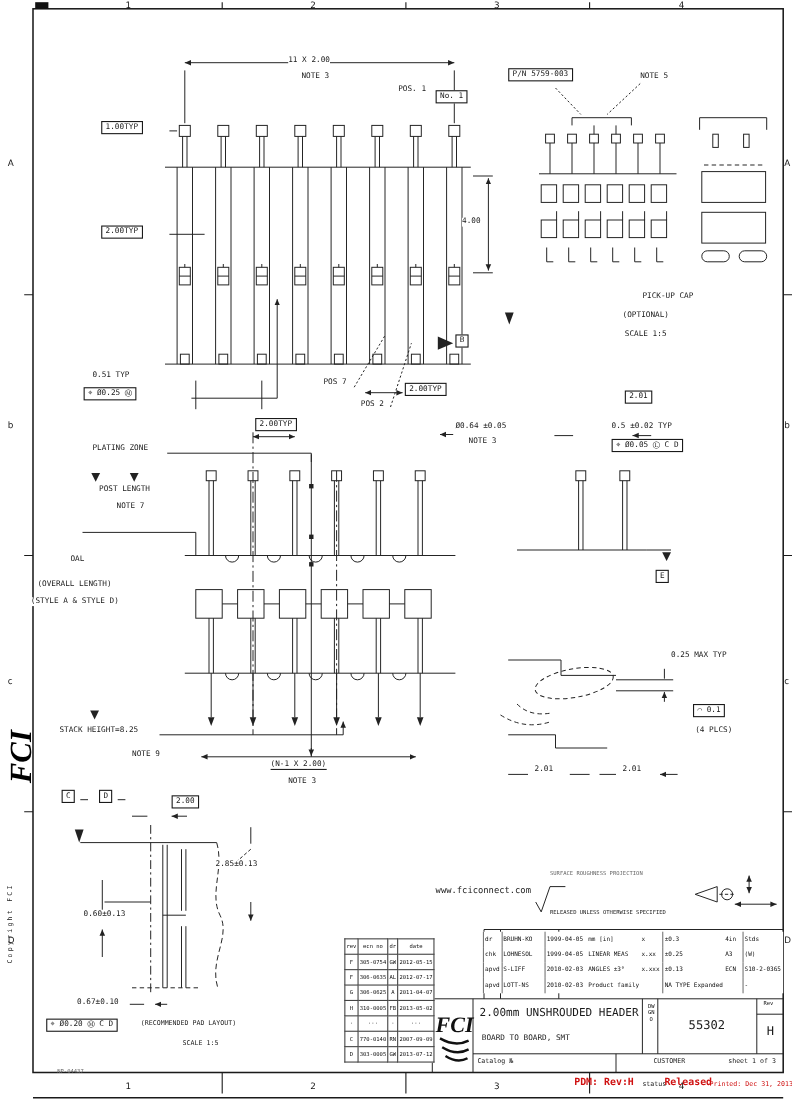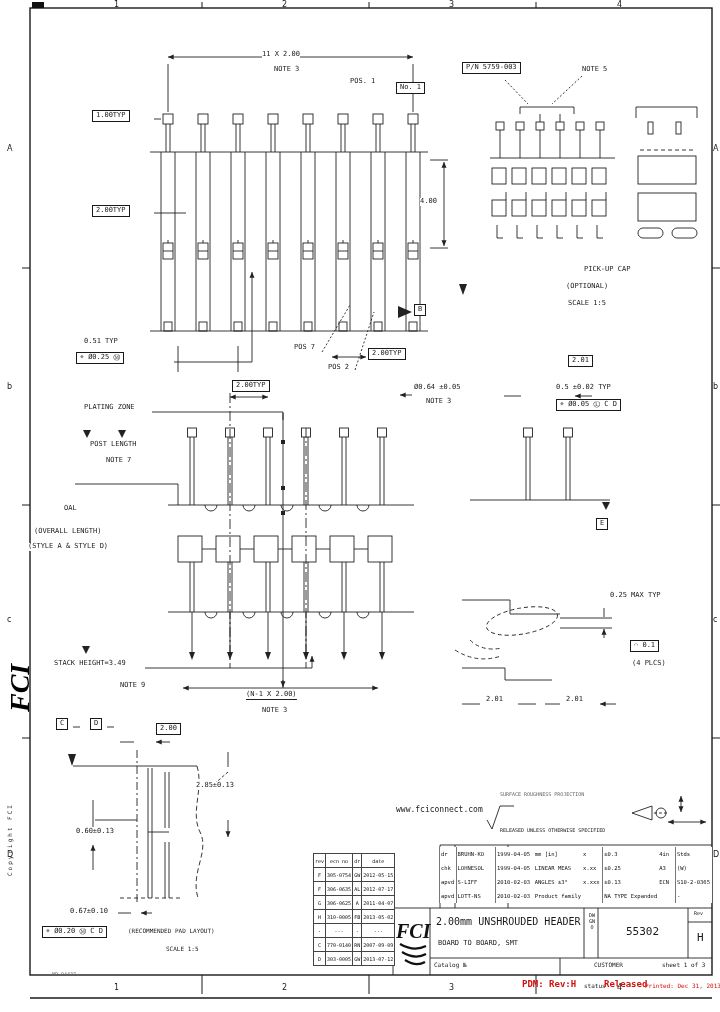--- a/index.html
+++ b/index.html
@@ -233,41 +233,41 @@
 <span class="lb zone" style="left:713px;top:615px">c</span>
 <span class="lb zone" style="left:713px;top:850px">D</span>
 
 <span class="lb" style="left:262px;top:51px">11 X 2.00</span>
 <span class="lb" style="left:274px;top:66px">NOTE 3</span>
 <span class="lb boxed" style="left:92px;top:110px">1.00TYP</span>
 <span class="lb boxed" style="left:92px;top:205px">2.00TYP</span>
 <span class="lb" style="left:420px;top:198px">4.00</span>
 <span class="lb" style="left:84px;top:338px">0.51 TYP</span>
 <span class="lb boxed" style="left:76px;top:352px">⌖ Ø0.25 Ⓜ</span>
-<span class="lb" style="left:350px;top:78px">POS. 1</span>
+<span class="lb" style="left:362px;top:78px">POS. 1</span>
 <span class="lb boxed" style="left:396px;top:82px">No. 1</span>
 <span class="lb" style="left:294px;top:344px">POS 7</span>
 <span class="lb" style="left:328px;top:364px">POS 2</span>
 <span class="lb boxed" style="left:368px;top:348px">2.00TYP</span>
 <span class="lb boxed" style="left:414px;top:304px">B</span>
 
 <span class="lb boxed" style="left:462px;top:62px">P/N 5759-003</span>
 <span class="lb" style="left:582px;top:66px">NOTE 5</span>
 <span class="lb" style="left:584px;top:266px">PICK-UP CAP</span>
 <span class="lb" style="left:566px;top:283px">(OPTIONAL)</span>
 <span class="lb" style="left:568px;top:300px">SCALE 1:5</span>
 
 <span class="lb boxed" style="left:232px;top:380px">2.00TYP</span>
 <span class="lb" style="left:84px;top:404px">PLATING ZONE</span>
 <span class="lb" style="left:90px;top:441px">POST LENGTH</span>
 <span class="lb" style="left:106px;top:457px">NOTE 7</span>
 <span class="lb" style="left:64px;top:505px">OAL</span>
 <span class="lb" style="left:34px;top:528px">(OVERALL LENGTH)</span>
 <span class="lb" style="left:28px;top:543px">(STYLE A &amp; STYLE D)</span>
-<span class="lb" style="left:54px;top:660px">STACK HEIGHT=3.49</span>
+<span class="lb" style="left:54px;top:660px">STACK HEIGHT=8.25</span>
 <span class="lb" style="left:120px;top:682px">NOTE 9</span>
 <span class="lb" style="left:246px;top:691px;border-bottom:1px solid #222">(N-1 X 2.00)</span>
 <span class="lb" style="left:262px;top:707px">NOTE 3</span>
 <span class="lb boxed" style="left:568px;top:355px">2.01</span>
 <span class="lb" style="left:414px;top:384px">Ø0.64 ±0.05</span>
 <span class="lb" style="left:426px;top:398px">NOTE 3</span>
 <span class="lb" style="left:556px;top:384px">0.5 ±0.02 TYP</span>
 <span class="lb boxed" style="left:556px;top:399px">⌖ Ø0.05 Ⓛ C D</span>
 <span class="lb" style="left:610px;top:592px">0.25 MAX TYP</span>
 <span class="lb boxed" style="left:630px;top:640px">⌒ 0.1</span>

